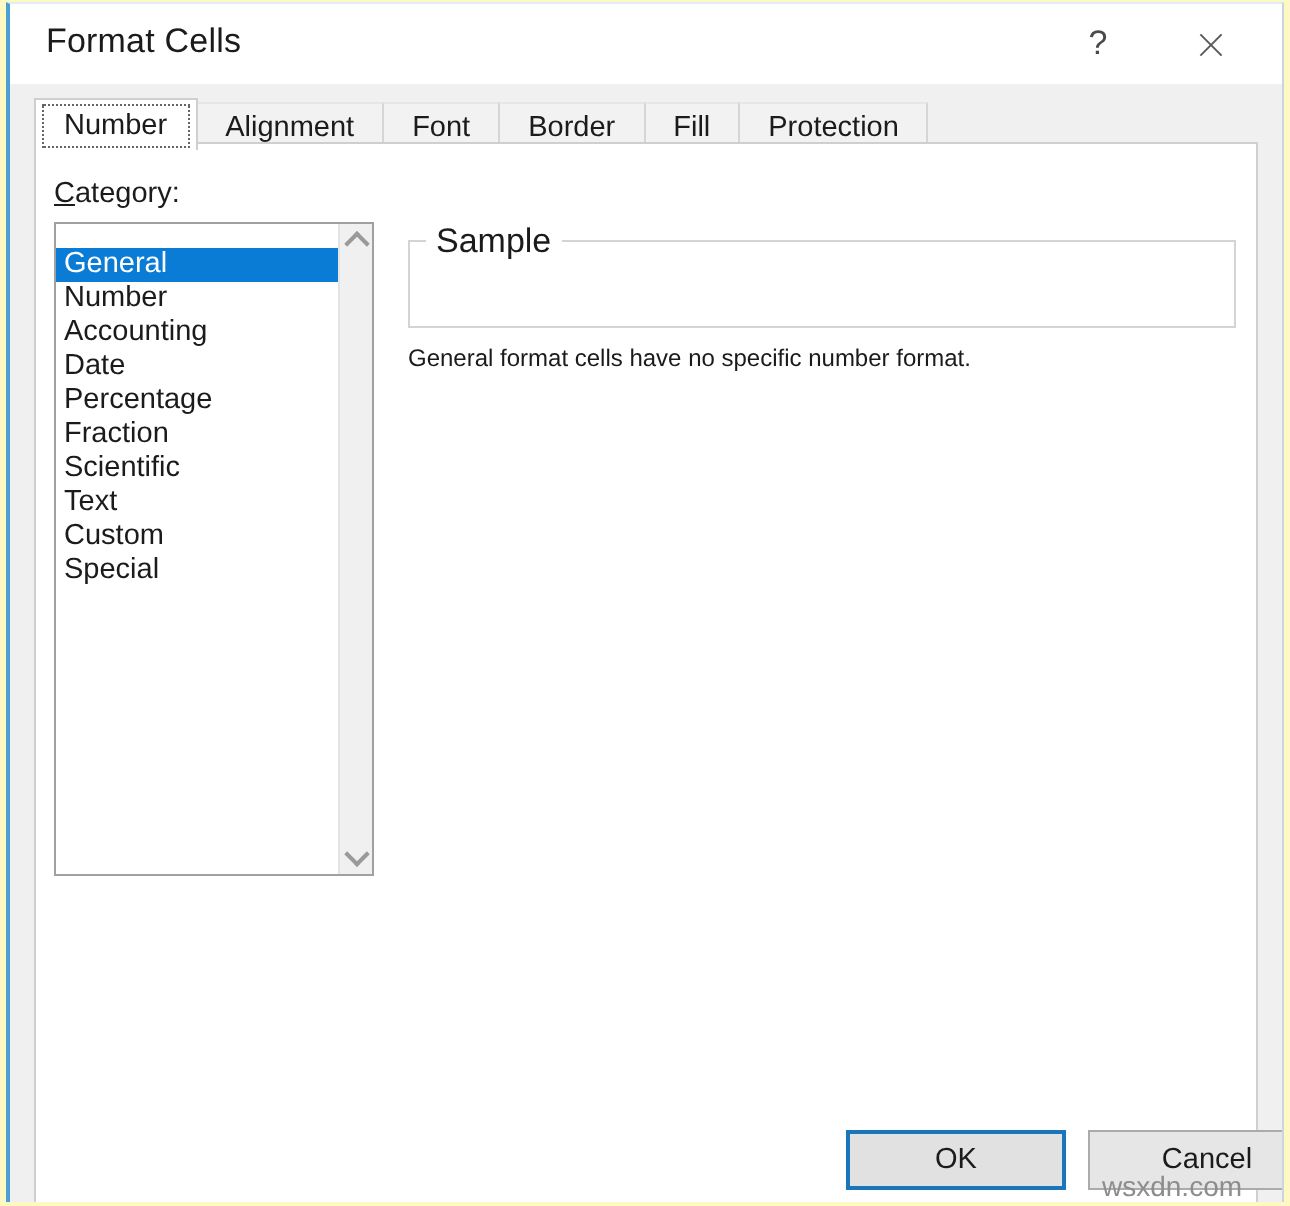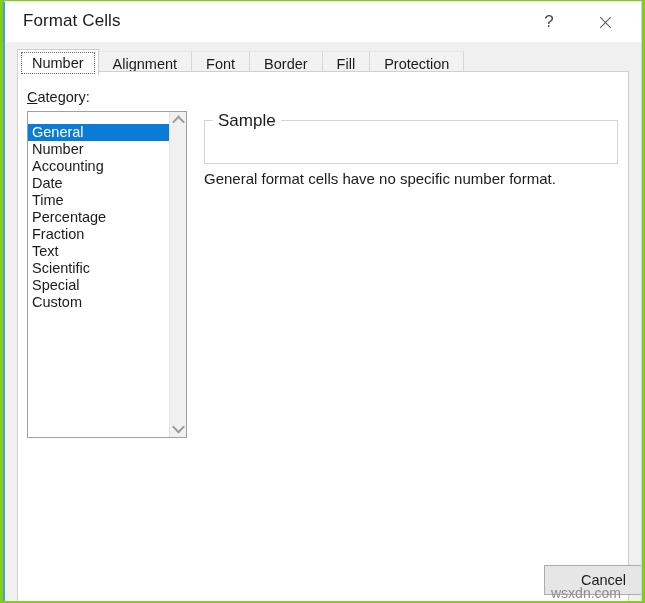--- a/index.html
+++ b/index.html
@@ -10,21 +10,21 @@
   body {
     font-family: "Liberation Sans", sans-serif;
     -webkit-font-smoothing: antialiased;
   }
 
   #screen {
     position: relative;
     width: 645px;
     height: 603px;
     overflow: hidden;
-    background: #84cc16;
+    background: #fef9c3;
   }
 
   
   .dialog {
     position: absolute;
     left: 3px;
     top: 1px;
     width: 639px;
     height: 600px;
     background: #f0f0f0;
@@ -260,21 +260,21 @@
     top: 26px;
     font-size: 14.5px;
     color: #1b1b1b;
   }
 
   .description {
     position: absolute;
     left: 186px;
     top: 98px;
     width: 420px;
-    font-size: 15px;
+    font-size: 12px;
     color: #1b1b1b;
     line-height: 18px;
   }
 
   
   .btn {
     position: absolute;
     height: 30px;
     display: flex;
     align-items: center;
@@ -354,27 +354,26 @@
     <div class="content-panel">
 
       <div class="category-label"><u>C</u><span>ategory:</span></div>
 
       <div class="listbox-wrap">
         <div class="listbox">
           <div class="list-item selected">General</div>
           <div class="list-item">Number</div>
           <div class="list-item">Accounting</div>
           <div class="list-item">Date</div>
-          <div class="list-item">Time</div>
           <div class="list-item">Percentage</div>
           <div class="list-item">Fraction</div>
+          <div class="list-item">Scientific</div>
           <div class="list-item">Text</div>
-          <div class="list-item">Scientific</div>
+          <div class="list-item">Custom</div>
           <div class="list-item">Special</div>
-          <div class="list-item">Custom</div>
         </div>
         <div class="scrollbar">
           <div class="sb-track"></div>
           <div class="sb-btn up">
             <span class="chev up"></span>
           </div>
           <div class="sb-btn down">
             <span class="chev down"></span>
           </div>
         </div>
@@ -383,20 +382,23 @@
       <div class="groupbox">
         <div class="gb-border"></div>
         <div class="gb-title">Sample</div>
         <div class="gb-value"></div>
       </div>
 
       <div class="description">General format cells have no specific number format.</div>
 
     </div>
 
+    <div class="btn ok">
+      <span>OK</span>
+    </div>
     <div class="btn cancel">
       <span>Cancel</span>
     </div>
 
     <div class="watermark">wsxdn.com</div>
 
   </div>
 </div>
 
 </body></html>

